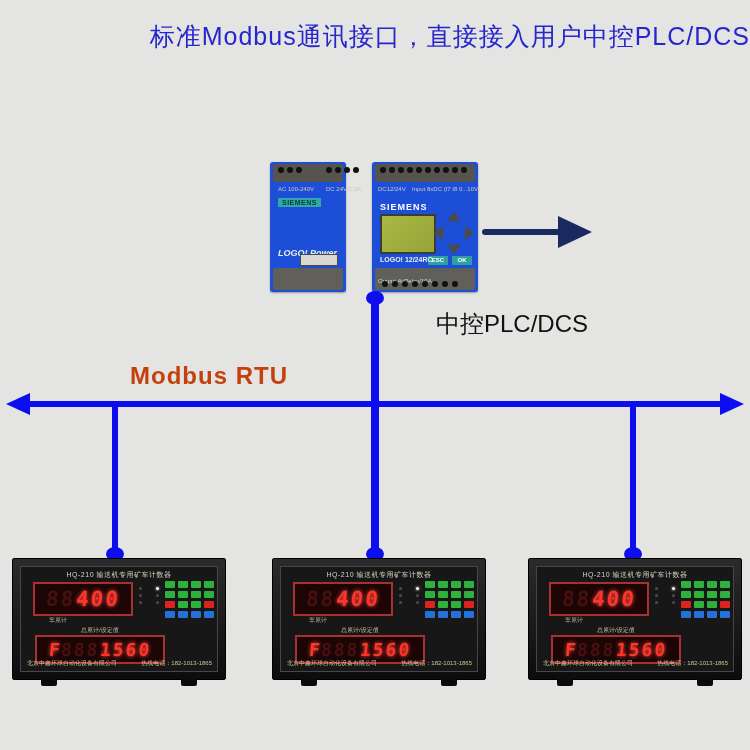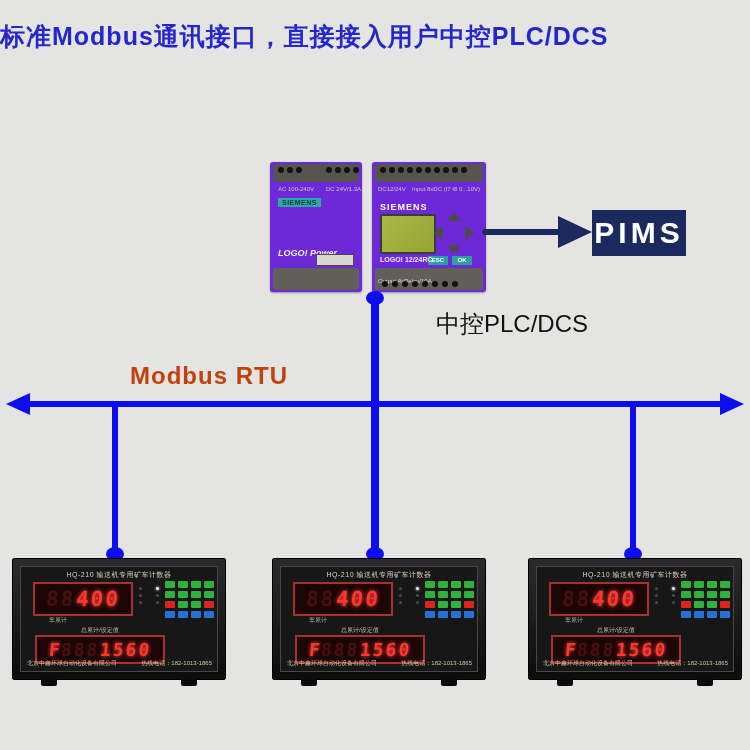--- a/index.html
+++ b/index.html
@@ -3,31 +3,31 @@
 <meta charset="utf-8">
 <style>
   html,body{margin:0;padding:0;}
   .stage{
     position:relative; width:750px; height:750px; overflow:hidden;
     background:#e4e4e2;
     font-family:"Liberation Sans", sans-serif;
   }
   
   .headline{
-    position:absolute; left:0; width:750px; text-align:left;
-    color:#2526cd; font-weight:bold; font-size:25px; letter-spacing:1px;
+    position:absolute; left:0; width:750px; text-align:right;
+    color:#2526cd; font-weight:normal; font-size:25px; letter-spacing:1px;
     white-space:nowrap;
   }
   .headline-1{top:20px;}
   .headline-2{top:74px;}
 
   
   .plc{position:absolute; left:270px; top:162px; width:208px; height:130px;}
-  .plc-module{position:absolute; top:0; height:130px; background:#6d28d9; border-radius:3px; box-shadow:0 1px 2px rgba(0,0,0,.35);padding-left:8px;}
-  .plc-left{left:0; width:84px;}
+  .plc-module{position:absolute; top:0; height:130px; background:#1d4ed8; border-radius:3px; box-shadow:0 1px 2px rgba(0,0,0,.35);}
+  .plc-left{left:0; width:76px;}
   .plc-right{left:102px; width:106px;}
   .term-strip{position:absolute; left:3px; right:3px; top:2px; height:18px; background:#55544f; border-radius:2px;}
   .term-dots{position:absolute; top:5px; display:flex; gap:3px;}
   .term-dot{width:6px; height:6px; border-radius:50%; background:#111;}
   .bot-strip{position:absolute; left:3px; right:3px; bottom:2px; height:22px; background:#605f5a; border-radius:2px;}
   .bot-dots{position:absolute; bottom:5px; display:flex; gap:4px;}
   .badge-siemens{
     position:absolute; left:8px; top:36px; background:#2fa8a8; color:#0b3a3a;
     font-size:7px; font-weight:bold; padding:1px 4px; letter-spacing:.5px;
   }
@@ -181,21 +181,20 @@
         <span class="term-dot"></span>
           <span class="term-dot"></span>
           <span class="term-dot"></span>
           <span class="term-dot"></span>
       </div>
     </div>
   </div>
 
   <div class="pims-shaft"></div>
   <div class="pims-head"></div>
-  <div class="pims-box">PIMS</div>
 
   <div class="plc-caption">中控PLC/DCS</div>
 
   <div class="bus-label">Modbus RTU</div>
   <div class="bus-line"></div>
   <div class="bus-arrow-left"></div>
   <div class="bus-arrow-right"></div>
   <div class="drop drop-left"></div>
   <div class="drop drop-center"></div>
   <div class="drop drop-right"></div>

